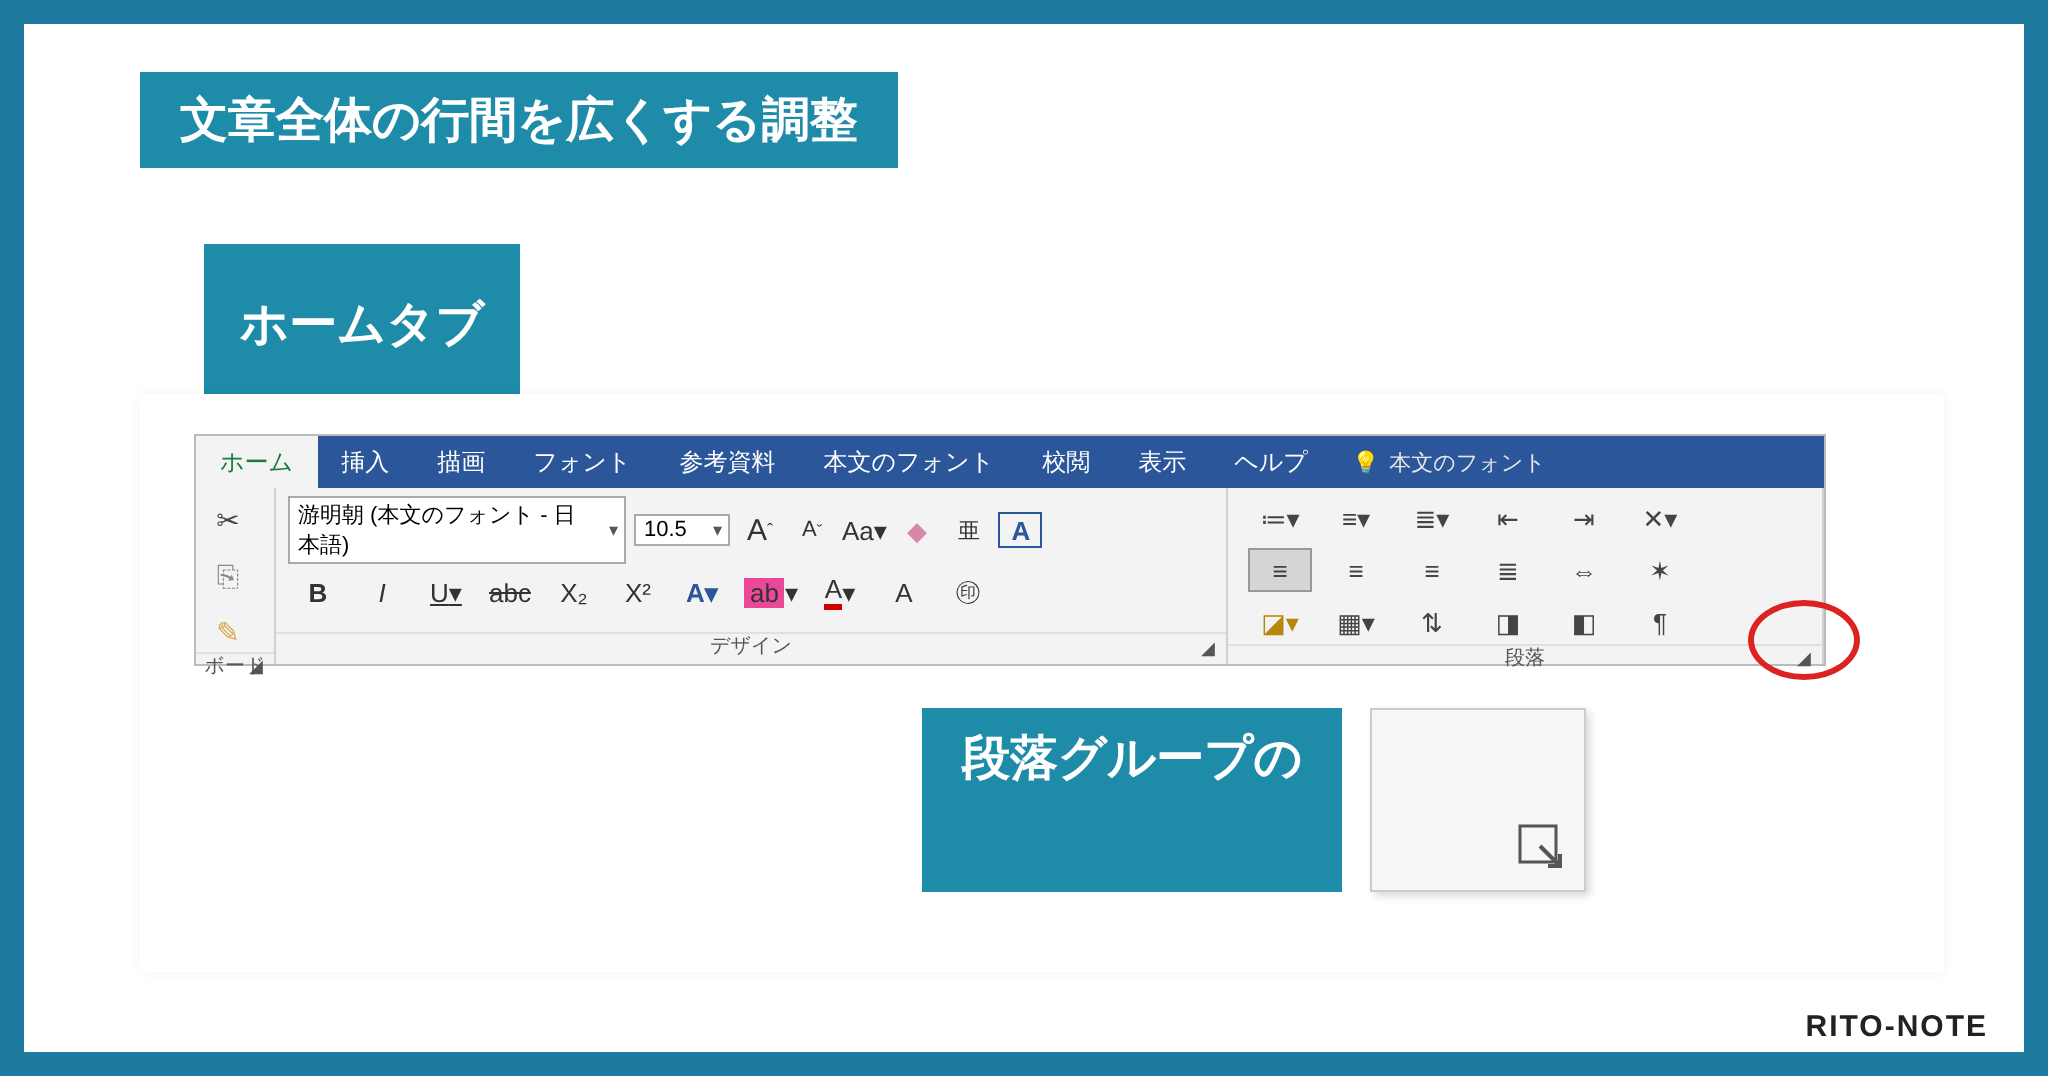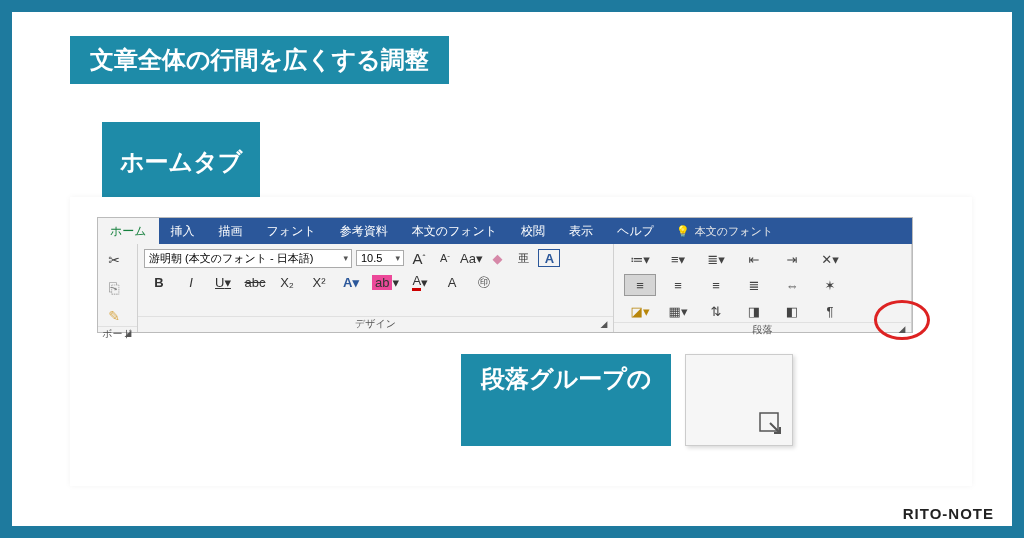--- a/index.html
+++ b/index.html
@@ -159,21 +159,20 @@
     align-items: stretch;
     gap: 14px;
   }
   .callout-para-box {
     background: #1e8ba8;
     color: #fff;
     font-size: 24px;
     font-weight: bold;
     padding: 10px 20px;
     line-height: 1.3;
-    font-family: Liberation Serif, serif;
   }
   .zoom-chip {
     width: 108px;
     height: 92px;
     background: #f6f6f6;
     border: 1px solid #ccc;
     box-shadow: 2px 2px 4px rgba(0,0,0,.15);
     position:relative;
   }
   .zoom-chip svg { position:absolute;right:8px;bottom:8px; }
@@ -226,21 +225,21 @@
       </div>
       <div class="group-label">
         <span>ボード</span>
         <span class="launcher">◢</span>
       </div>
     </div>
 
     <div class="group" style="width:476px">
       <div class="group-controls">
         <div class="font-row1">
-          <div class="font-select" style="width:208px">
+          <div class="font-select" style="width:169px">
               <span>游明朝 (本文のフォント - 日本語)</span>
             </div>
           <div class="font-select" style="width:48px">
               <span>10.5</span>
             </div>
           <div class="fbtn" style="font-size:15px">A<span style="font-size:9px">ˆ</span></div>
           <div class="fbtn" style="font-size:11px">A<span style="font-size:8px">ˇ</span></div>
           <div class="fbtn">Aa▾</div>
           <div class="fbtn" style="color:#d688a8">◆</div>
           <div class="fbtn">

